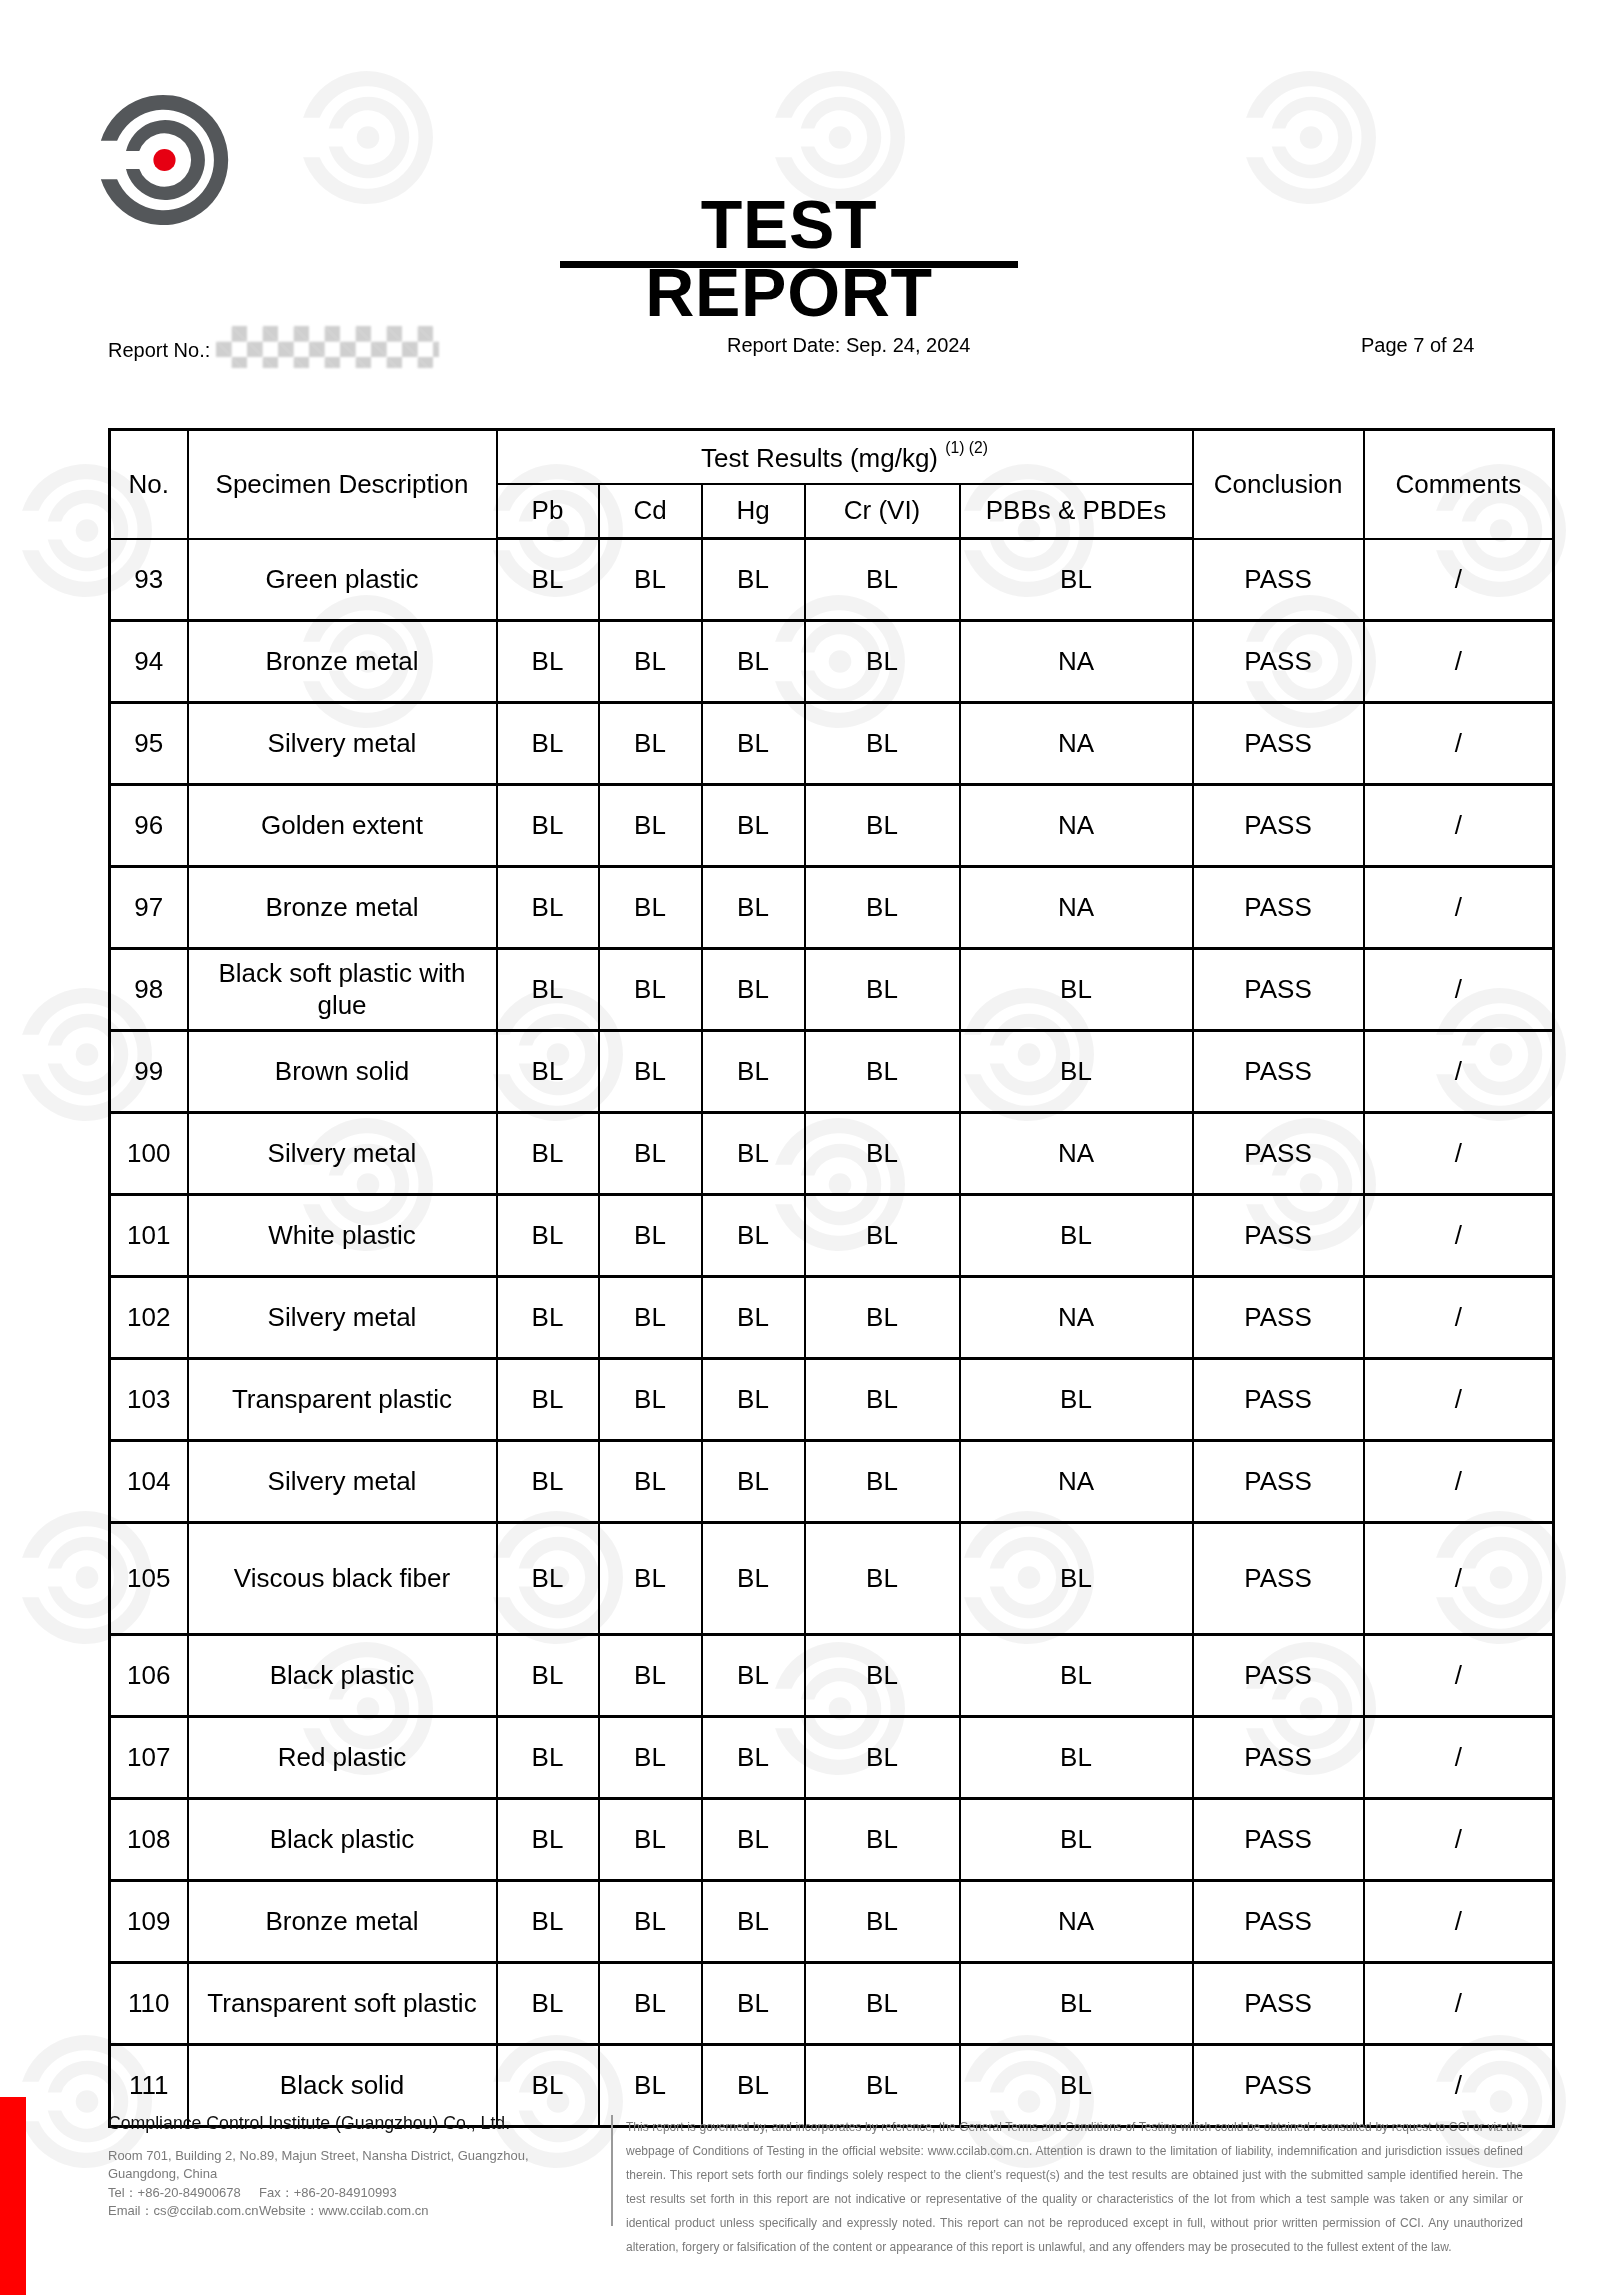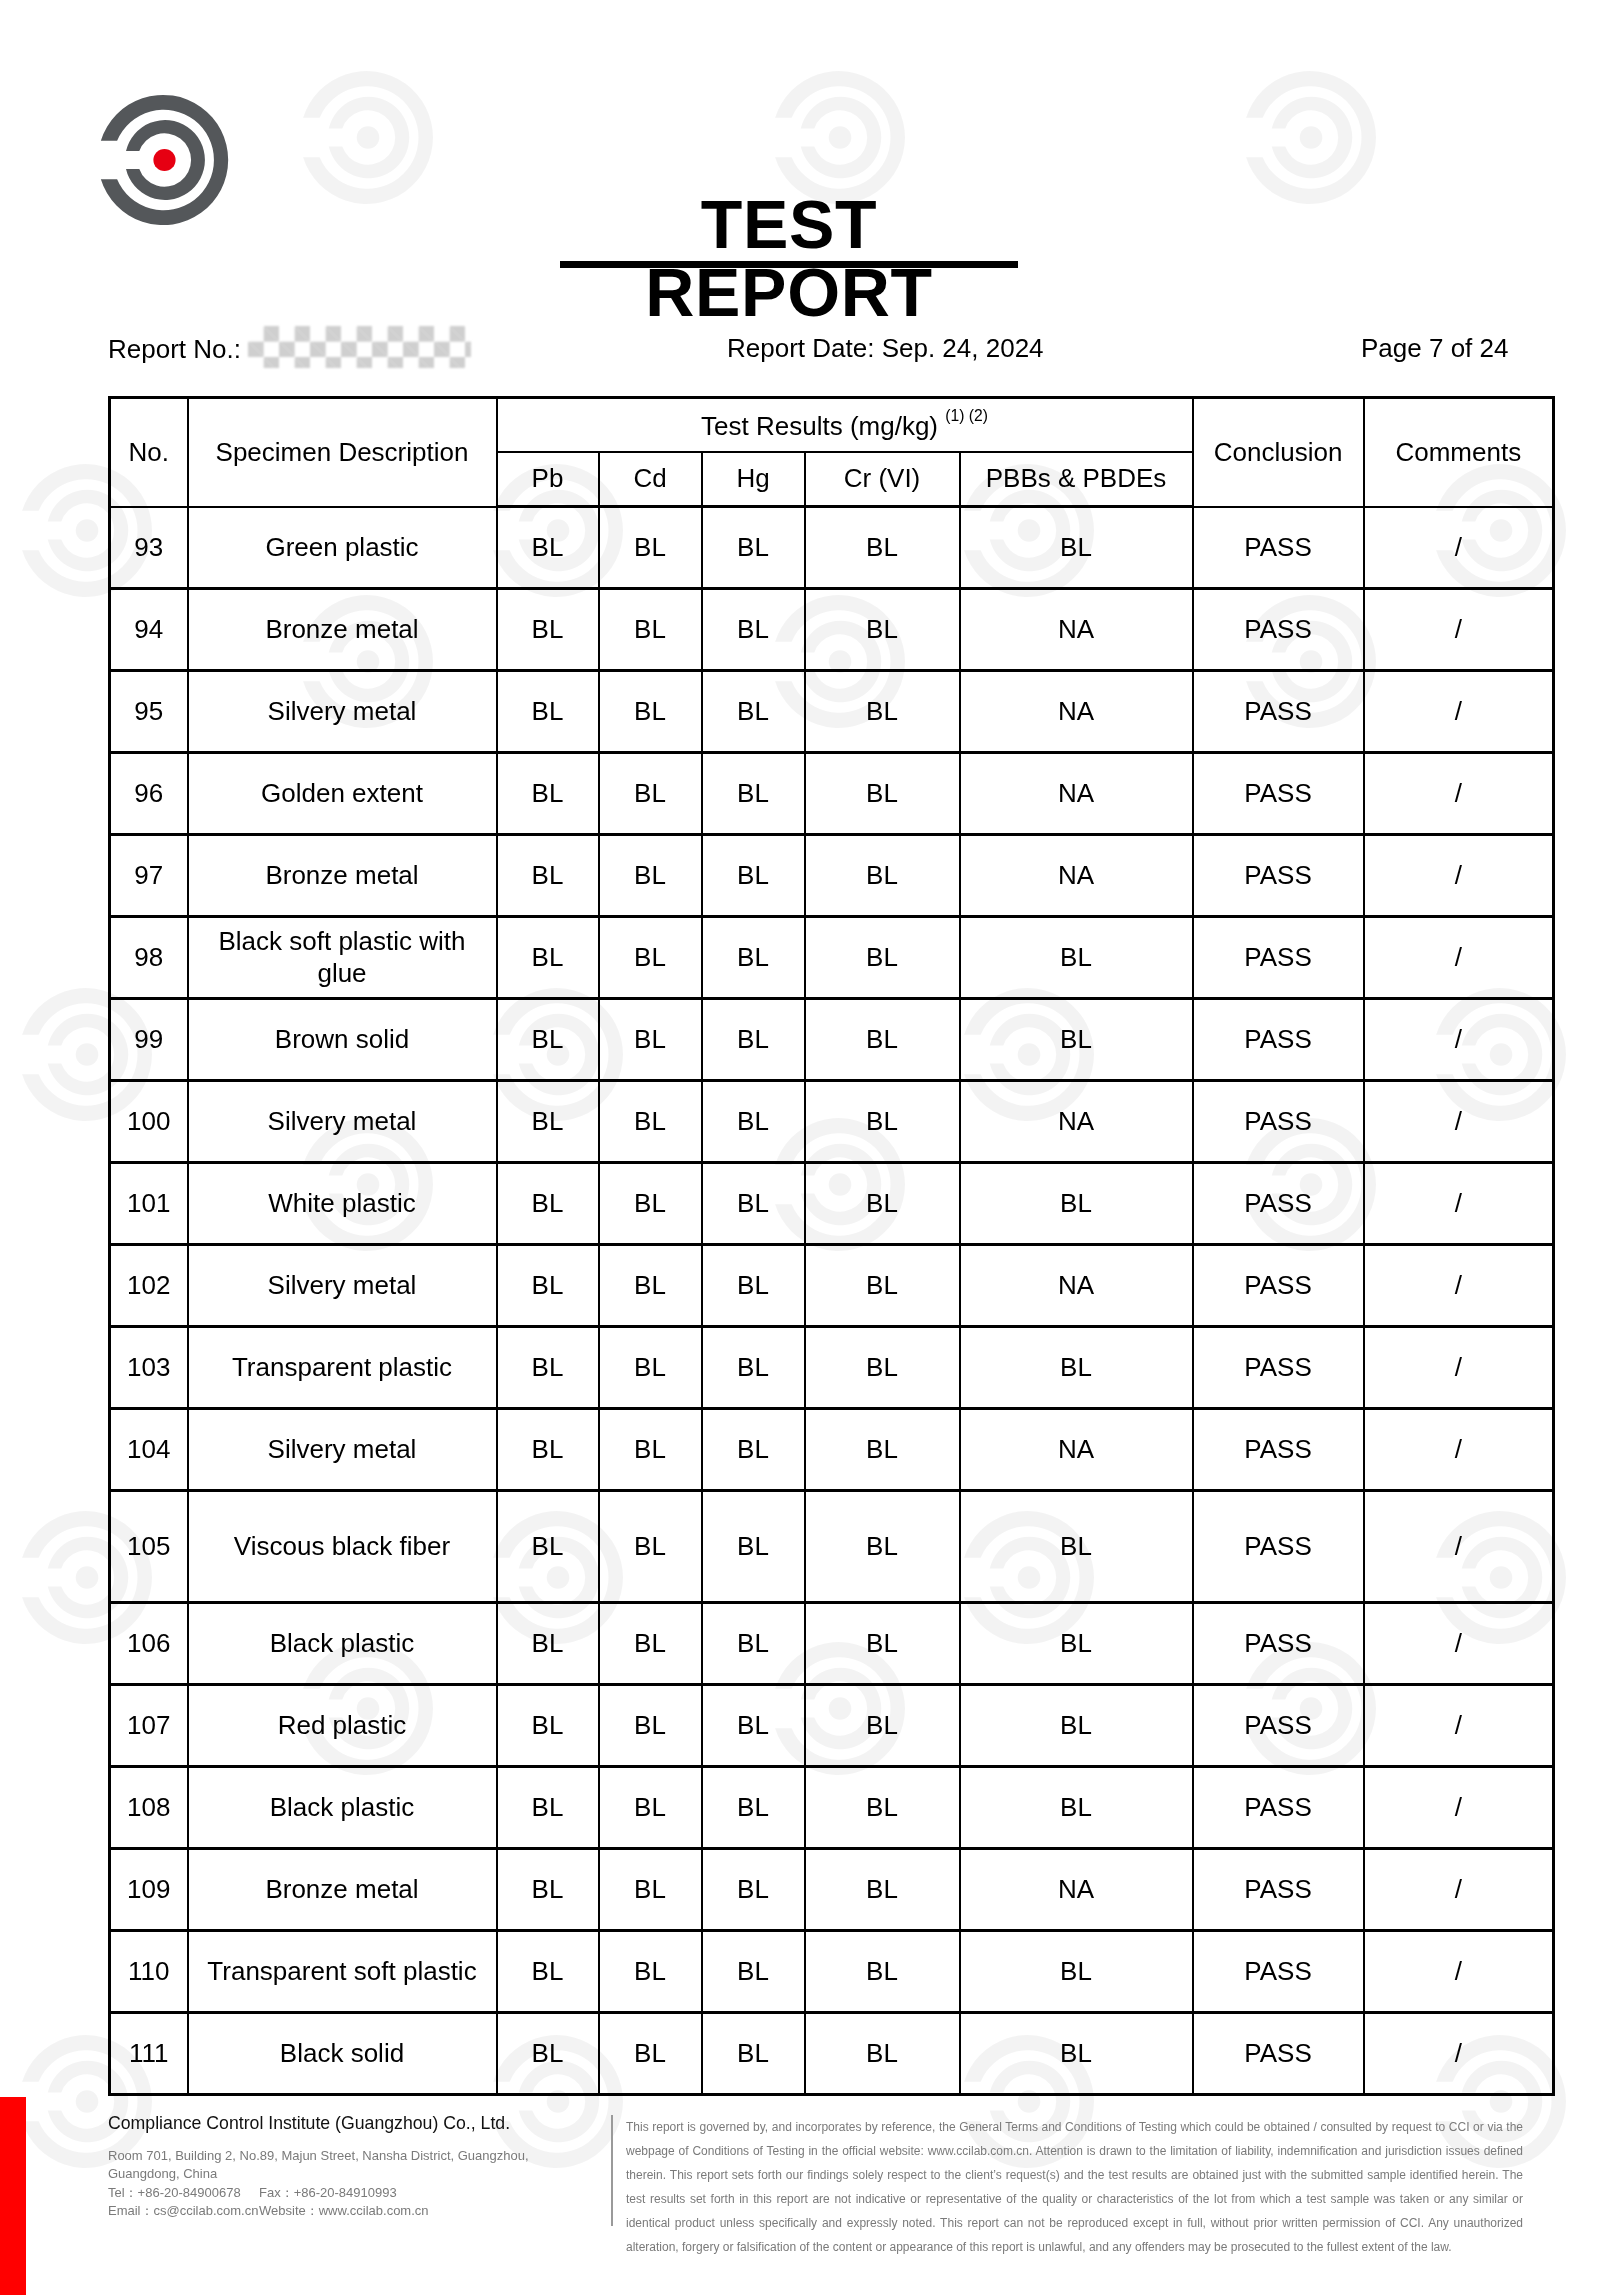--- a/index.html
+++ b/index.html
@@ -3,26 +3,26 @@
 <meta charset="utf-8">
 <style>
   html, body { margin:0; padding:0; background:#ffffff; }
   body { width:1624px; height:2295px; position:relative; overflow:hidden;
          font-family:"Liberation Sans", sans-serif; color:#000; }
   .wm { position:absolute; width:151px; height:151px; opacity:0.045; pointer-events:none; }
   .logo { position:absolute; left:89px; top:86px; width:148px; height:148px; }
   .title { position:absolute; left:560px; top:190px; width:458px; text-align:center;
            font-size:68px; font-weight:bold; letter-spacing:0.7px; line-height:1; }
   .title-underline { position:absolute; left:560px; top:261px; width:458px; height:6.5px; background:#000; }
-  .meta { position:absolute; top:335px; font-size:26px; line-height:1; }
+  .meta { position:absolute; top:335px; font-size:20px; line-height:1; }
   .redact { display:inline-block; width:223px; height:42px; vertical-align:middle; margin-top:-9.2px;
     background-image: linear-gradient(45deg,#cfcfcf 25%,transparent 25%,transparent 75%,#cfcfcf 75%),
                       linear-gradient(45deg,#cfcfcf 25%,transparent 25%,transparent 75%,#cfcfcf 75%);
     background-size:31px 31px; background-position:0 0,15.7px 15.7px; filter:blur(1.3px); border-radius:7.9px; }
-  table.results { position:absolute; left:108px; top:396px; width:1445px; border-collapse:collapse;
+  table.results { position:absolute; left:108px; top:428px; width:1445px; border-collapse:collapse;
     table-layout:fixed; font-size:26px; }
   table.results td, table.results th { border:2px solid #000; text-align:center; vertical-align:middle;
     font-weight:normal; padding:0 3.9px; line-height:1.2; }
   table.results thead tr.h1 th { height:52px; }
   table.results thead tr.h2 th { height:52px; }
   table.results tbody td { height:79px; }
   table.results thead tr.h2 th { border-bottom:3.9px solid #000; }
   table.results tbody tr { border-bottom:3.3px solid #000; }
   table.results tbody tr td { border-bottom:3.3px solid #000; }
   table.results { border:3.3px solid #000; }

